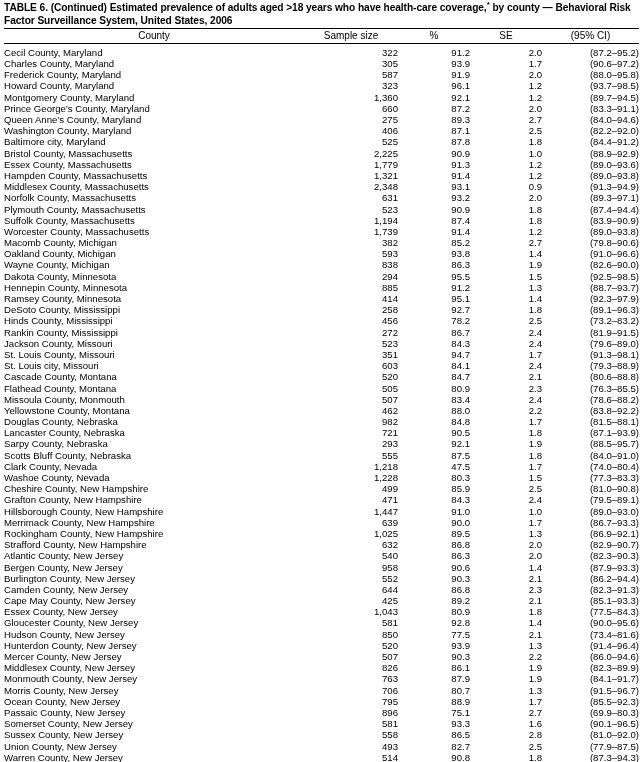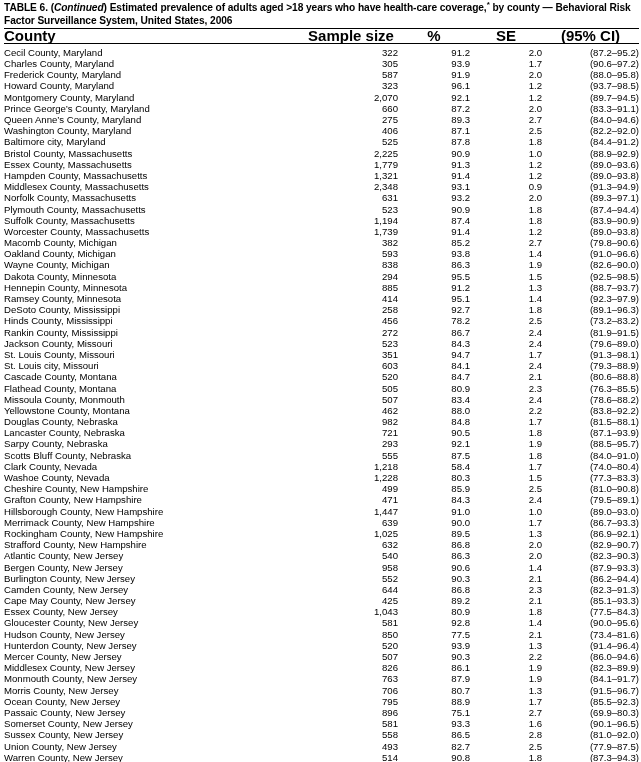--- a/index.html
+++ b/index.html
@@ -26,46 +26,46 @@
   
   .table-title {
     font-size: 10.2px;
     font-weight: bold;
     line-height: 12.6px;
     letter-spacing: -0.08px;
     margin: 0 0 1px 0;
     padding: 0;
   }
   .table-title .cont {
-    font-style: italic;
     font-weight: bold;
     margin-top: 23px;
   }
   .table-title sup {
     font-size: 8px;
     vertical-align: super;
     line-height: 0;
   }
 
   
   table.data {
     width: 100%;
     border-collapse: collapse;
     font-size: 9.6px;
     line-height: 11.18px;
     table-layout: fixed;
   }
   table.data thead th {
-    font-weight: bold;
-    font-size: 15px;
+    font-weight: normal;
+    font-size: 10px;
     padding: 1px 0 1.5px 0;
     border-top: 1.6px solid #000;
     border-bottom: 1.1px solid #000;
     vertical-align: bottom;
     white-space: nowrap;
+    text-align: center;
   }
   th.c-county, td.c-county {
     text-align: left;
     width: 300px;
     padding-left: 1px;
   }
   th.c-n, td.c-n {
     width: 94px;
     text-align: right;
     padding-right: 17px;
@@ -143,21 +143,21 @@
         </tr>
         <tr>
           <td class="c-county">Howard County, Maryland</td>
           <td class="c-n">323</td>
           <td class="c-pct">96.1</td>
           <td class="c-se">1.2</td>
           <td class="c-ci">(93.7–98.5)</td>
         </tr>
         <tr>
           <td class="c-county">Montgomery County, Maryland</td>
-          <td class="c-n">2,070</td>
+          <td class="c-n">1,360</td>
           <td class="c-pct">92.1</td>
           <td class="c-se">1.2</td>
           <td class="c-ci">(89.7–94.5)</td>
         </tr>
         <tr>
           <td class="c-county">Prince George’s County, Maryland</td>
           <td class="c-n">660</td>
           <td class="c-pct">87.2</td>
           <td class="c-se">2.0</td>
           <td class="c-ci">(83.3–91.1)</td>
@@ -375,21 +375,21 @@
         <tr>
           <td class="c-county">Scotts Bluff County, Nebraska</td>
           <td class="c-n">555</td>
           <td class="c-pct">87.5</td>
           <td class="c-se">1.8</td>
           <td class="c-ci">(84.0–91.0)</td>
         </tr>
         <tr>
           <td class="c-county">Clark County, Nevada</td>
           <td class="c-n">1,218</td>
-          <td class="c-pct">58.4</td>
+          <td class="c-pct">47.5</td>
           <td class="c-se">1.7</td>
           <td class="c-ci">(74.0–80.4)</td>
         </tr>
         <tr>
           <td class="c-county">Washoe County, Nevada</td>
           <td class="c-n">1,228</td>
           <td class="c-pct">80.3</td>
           <td class="c-se">1.5</td>
           <td class="c-ci">(77.3–83.3)</td>
         </tr>

